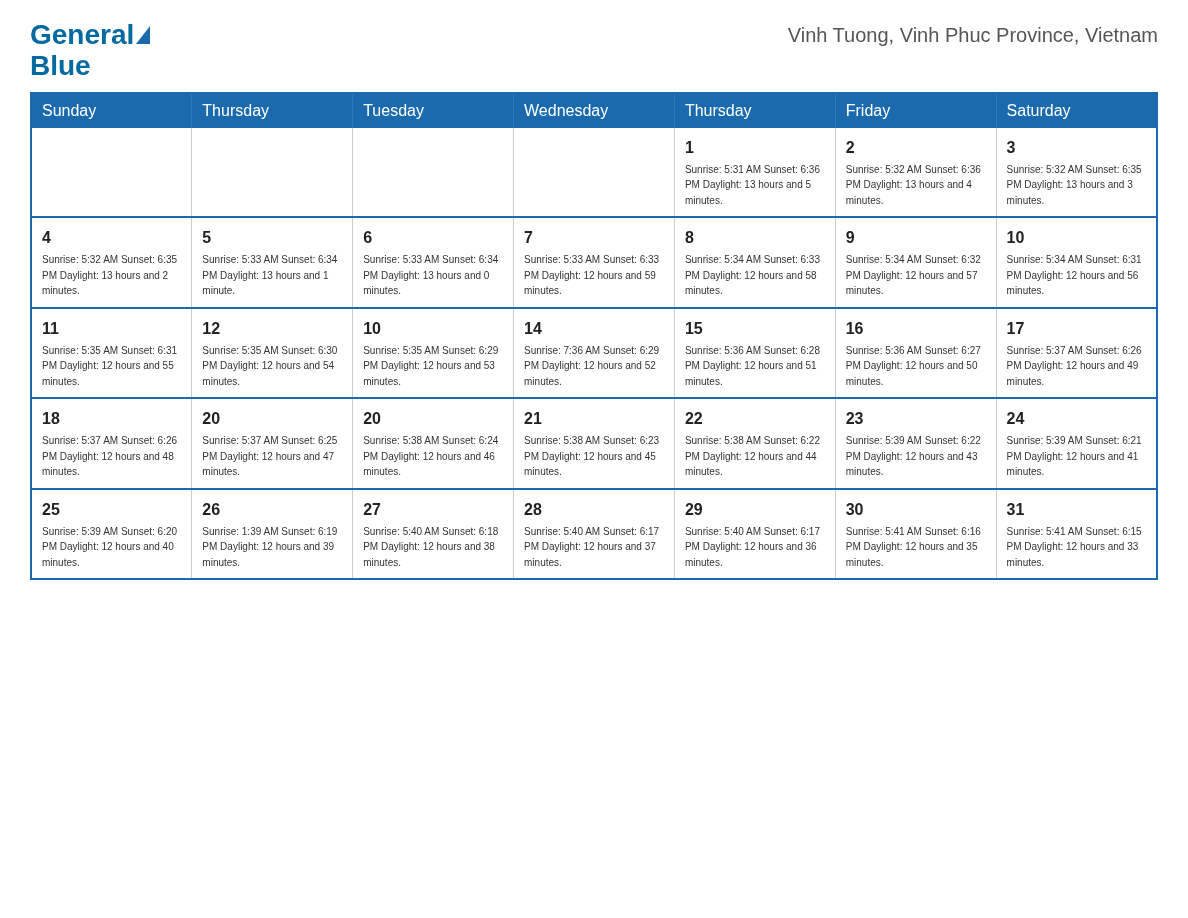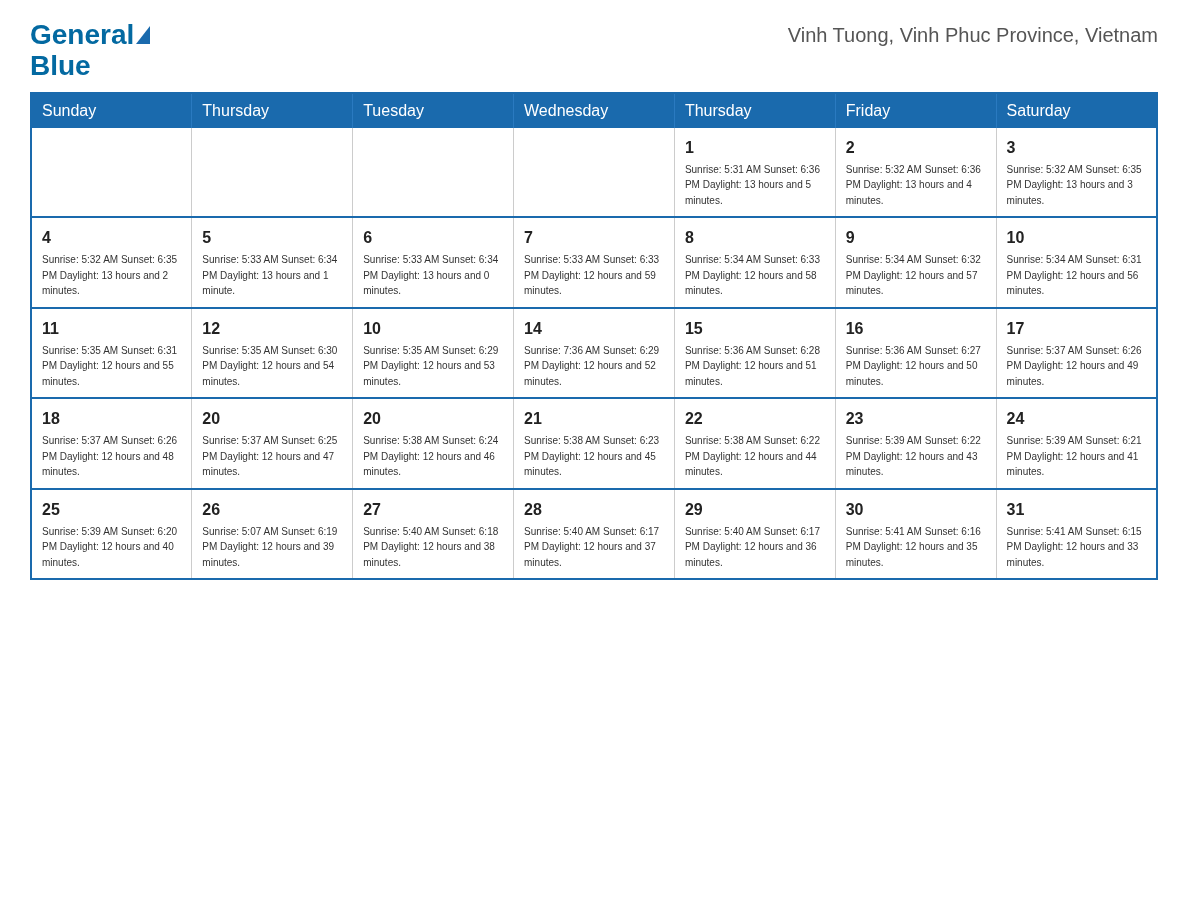--- a/index.html
+++ b/index.html
@@ -286,21 +286,21 @@
       </tr>
       <tr>
         <td>
           <span class="day-number">25</span>
           <div class="day-info">Sunrise: 5:39 AM
 Sunset: 6:20 PM
 Daylight: 12 hours and 40 minutes.</div>
         </td>
         <td>
           <span class="day-number">26</span>
-          <div class="day-info">Sunrise: 5:07 AM
+          <div class="day-info">Sunrise: 1:39 AM
 Sunset: 6:19 PM
 Daylight: 12 hours and 39 minutes.</div>
         </td>
         <td>
           <span class="day-number">27</span>
           <div class="day-info">Sunrise: 5:40 AM
 Sunset: 6:18 PM
 Daylight: 12 hours and 38 minutes.</div>
         </td>
         <td>

